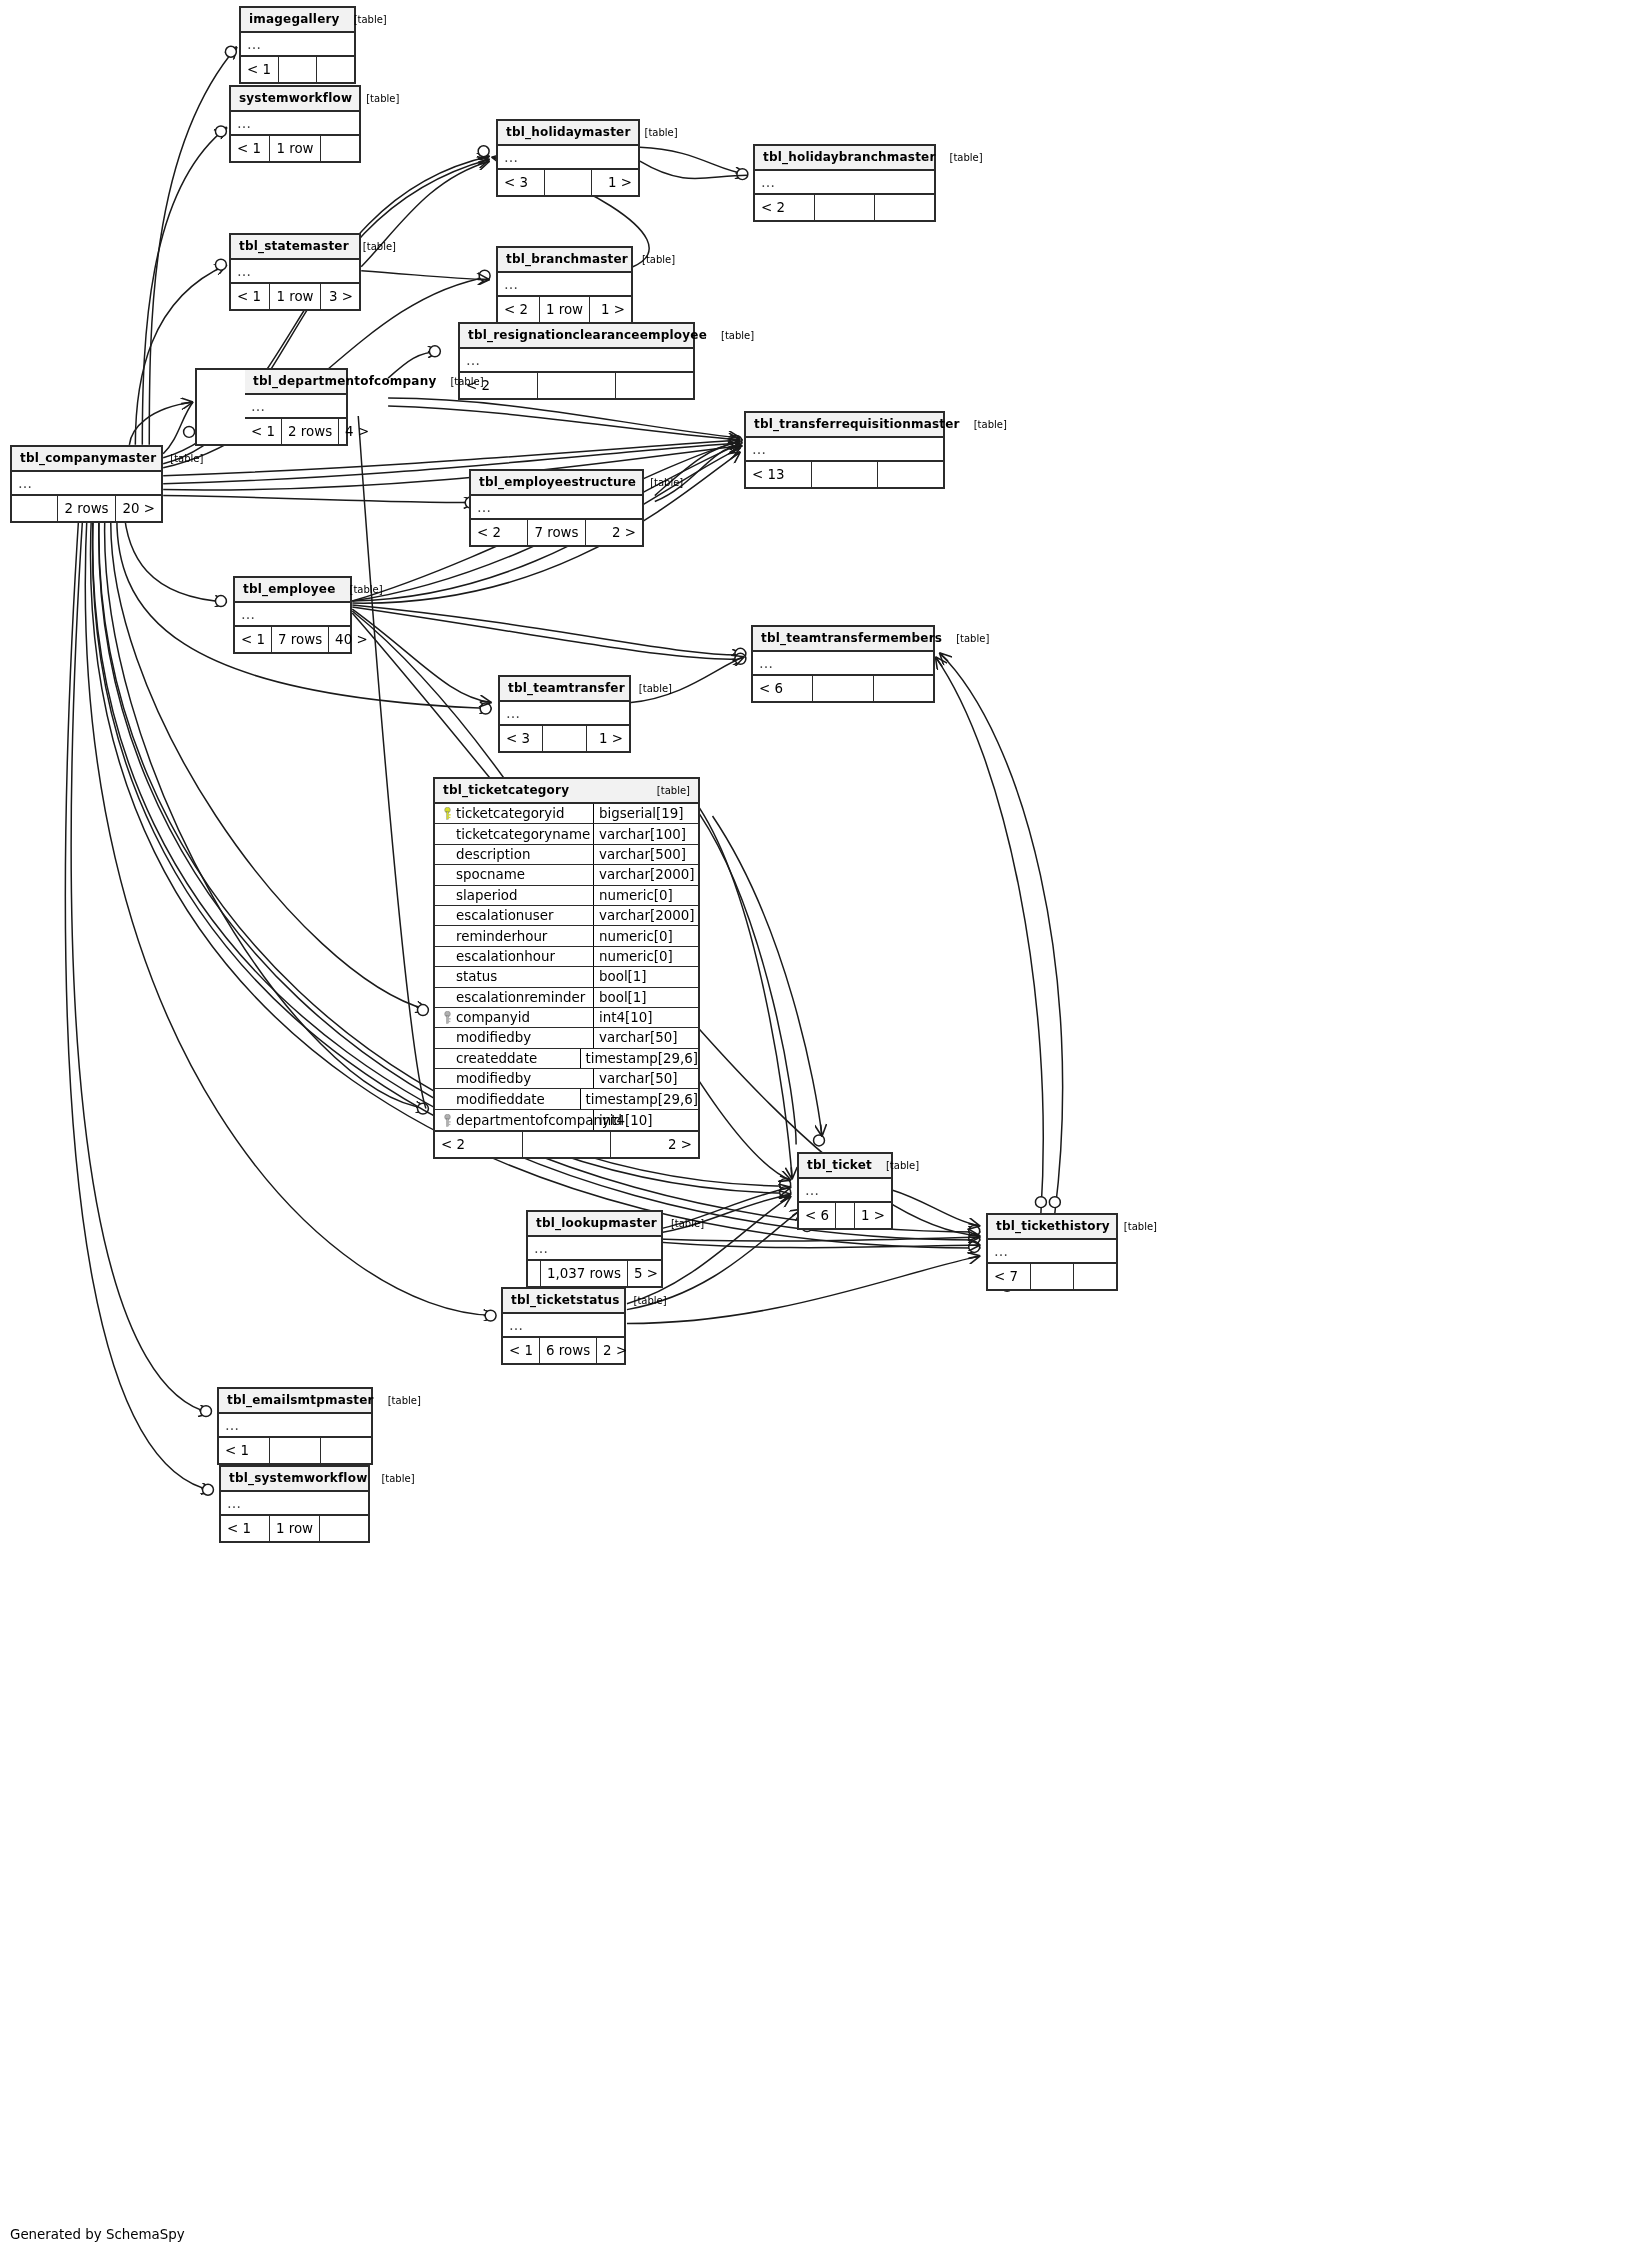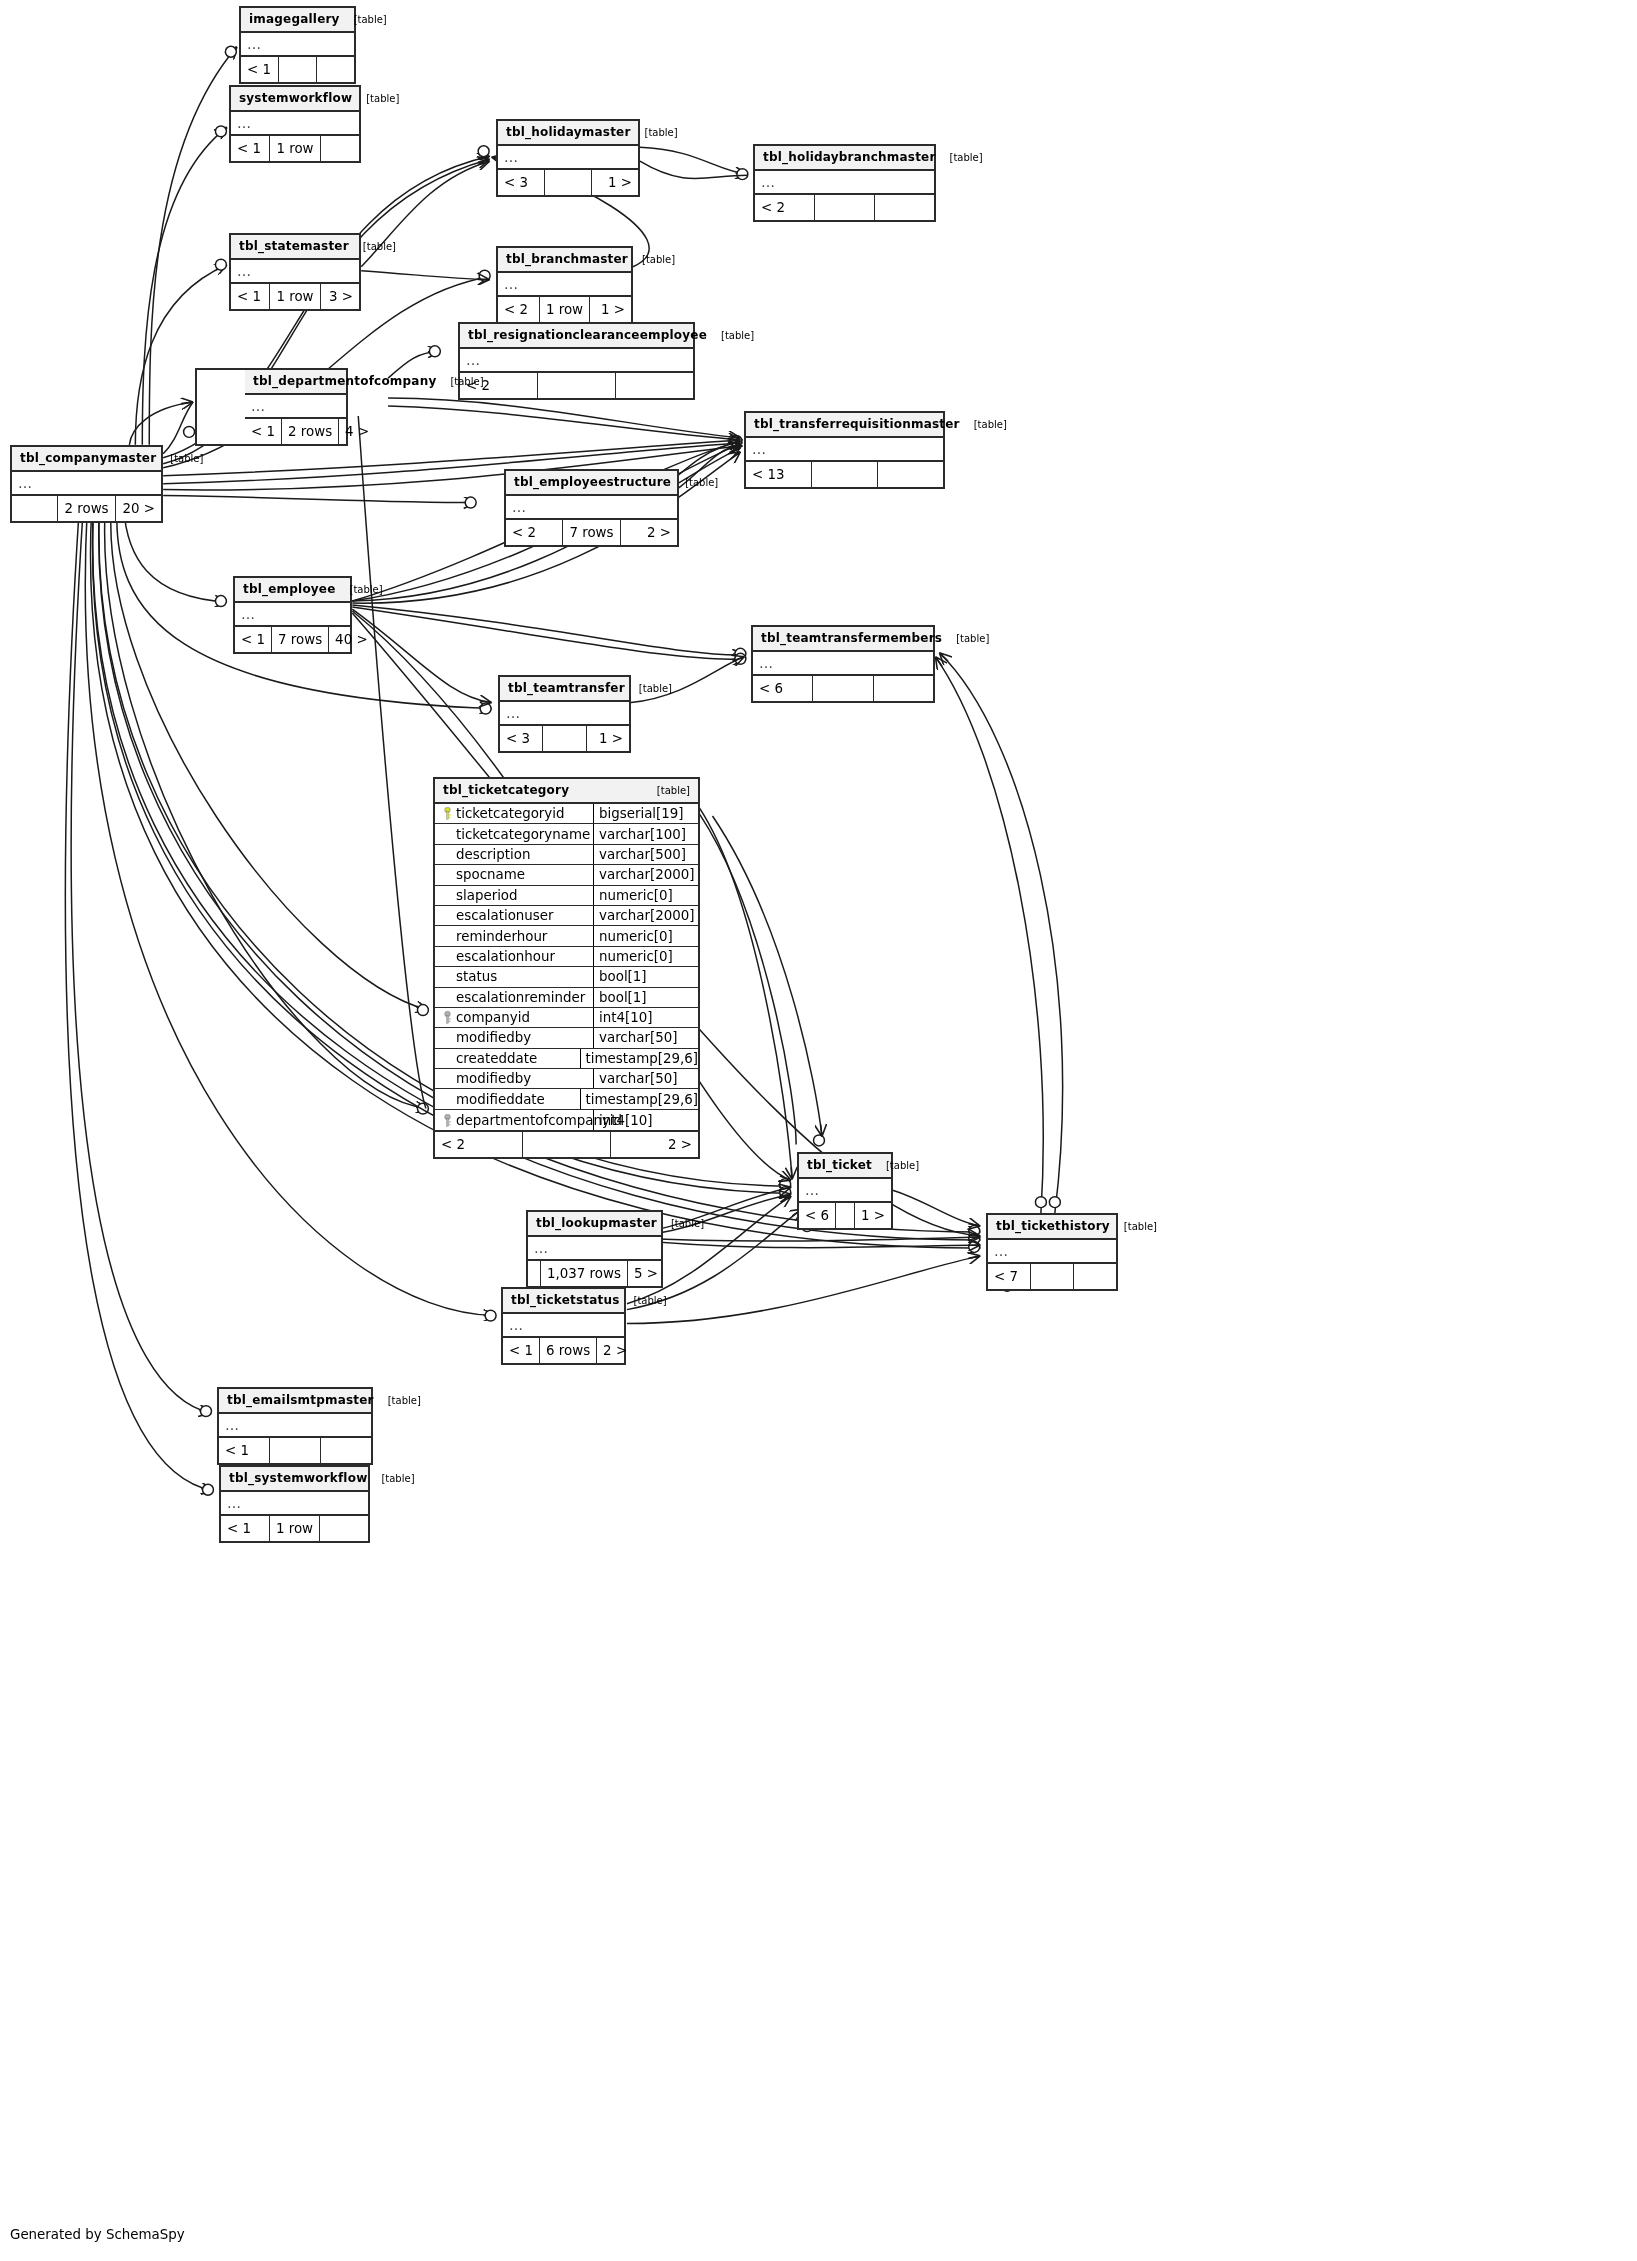--- a/index.html
+++ b/index.html
@@ -398,21 +398,21 @@
       <span class="ttag">[table]</span>
     </div>
     <div class="tbody">…</div>
     <div class="tfoot">
       <span class="cell l"></span>
       <span class="cell c">2 rows</span>
       <span class="cell r">20 &gt;</span>
     </div>
   </div>
 
-  <div class="tablebox" style="left:504px;top:469px;width:175px;">
+  <div class="tablebox" style="left:469px;top:469px;width:175px;">
     <div class="thead">
       <span class="tname">tbl_employeestructure</span>
       <span class="ttag">[table]</span>
     </div>
     <div class="tbody">…</div>
     <div class="tfoot">
       <span class="cell l">&lt; 2</span>
       <span class="cell c">7 rows</span>
       <span class="cell r">2 &gt;</span>
     </div>

